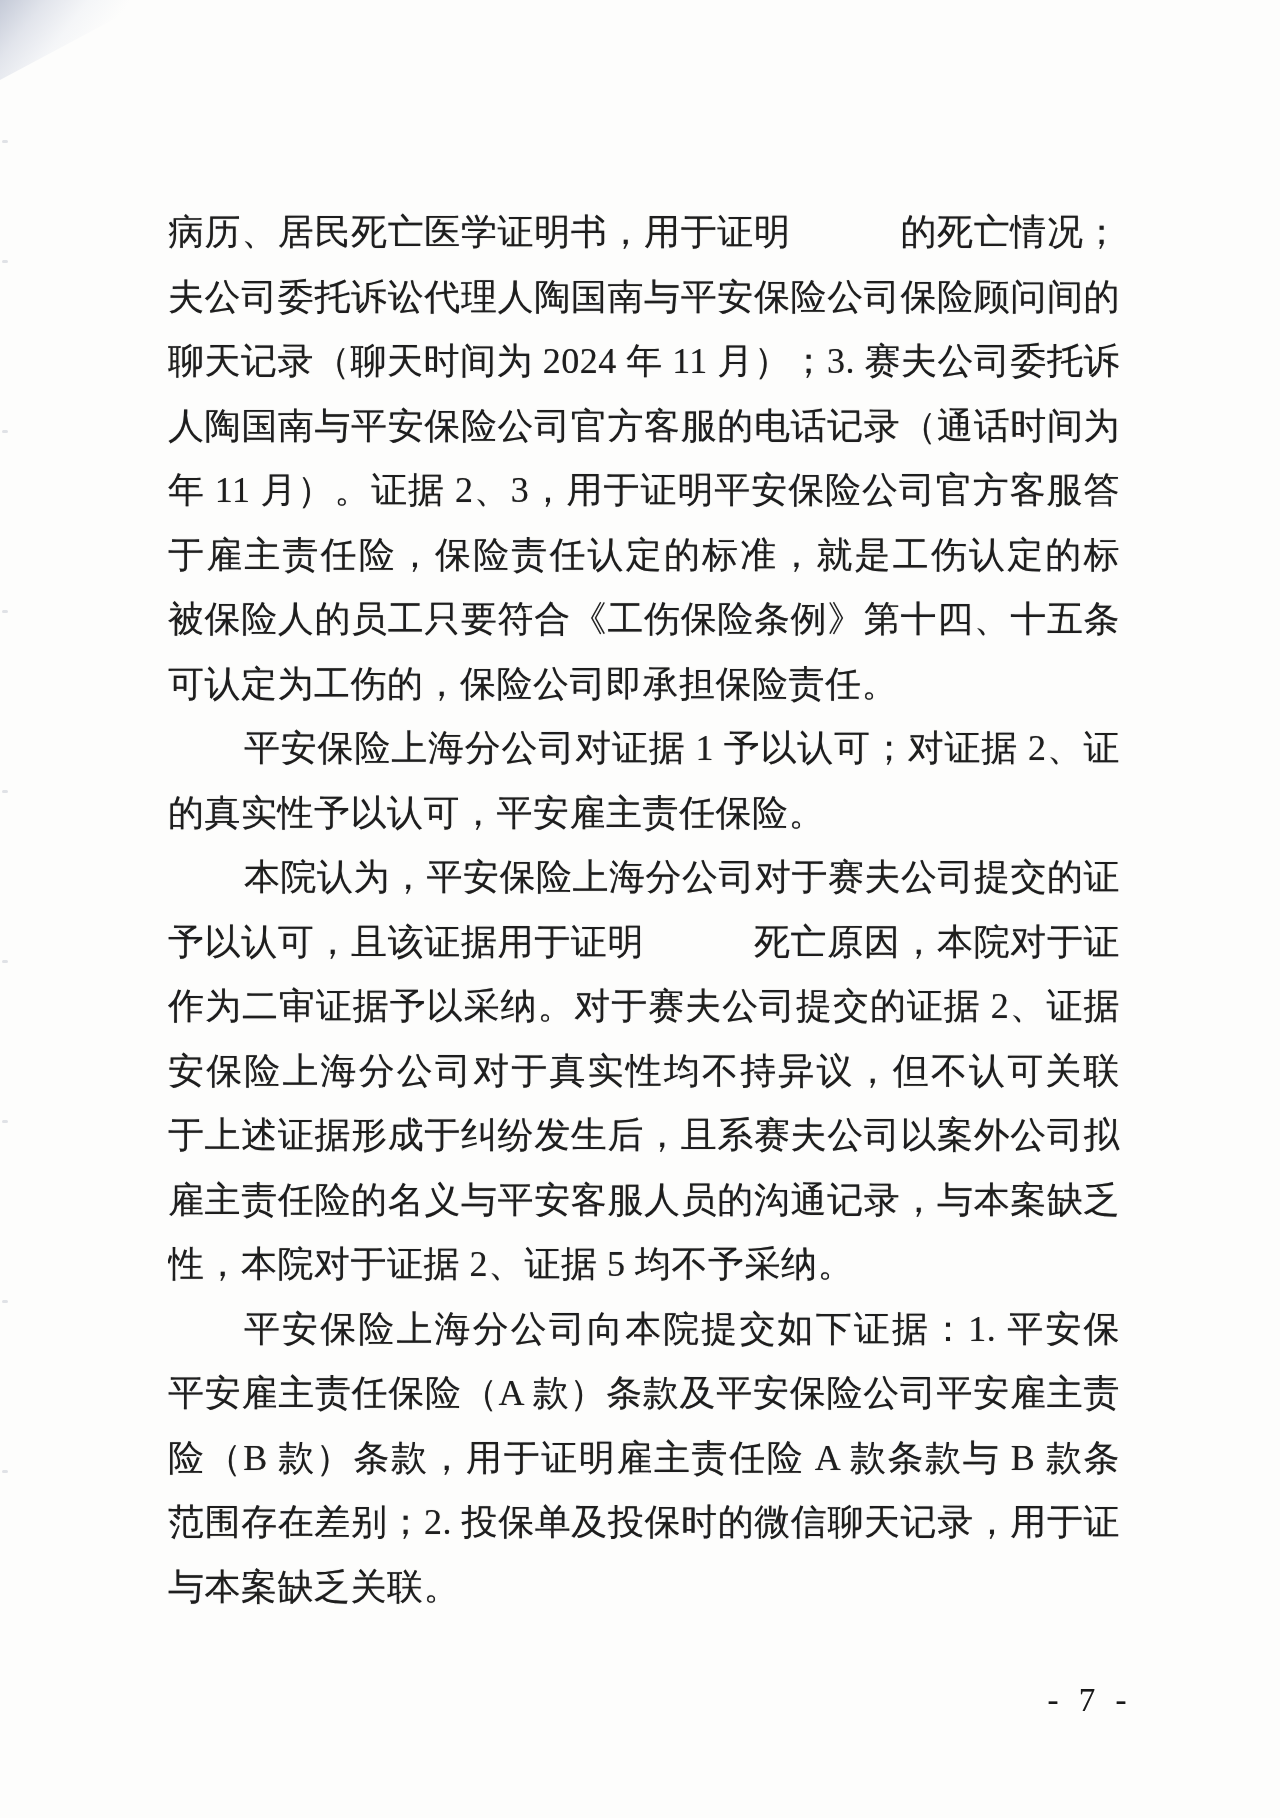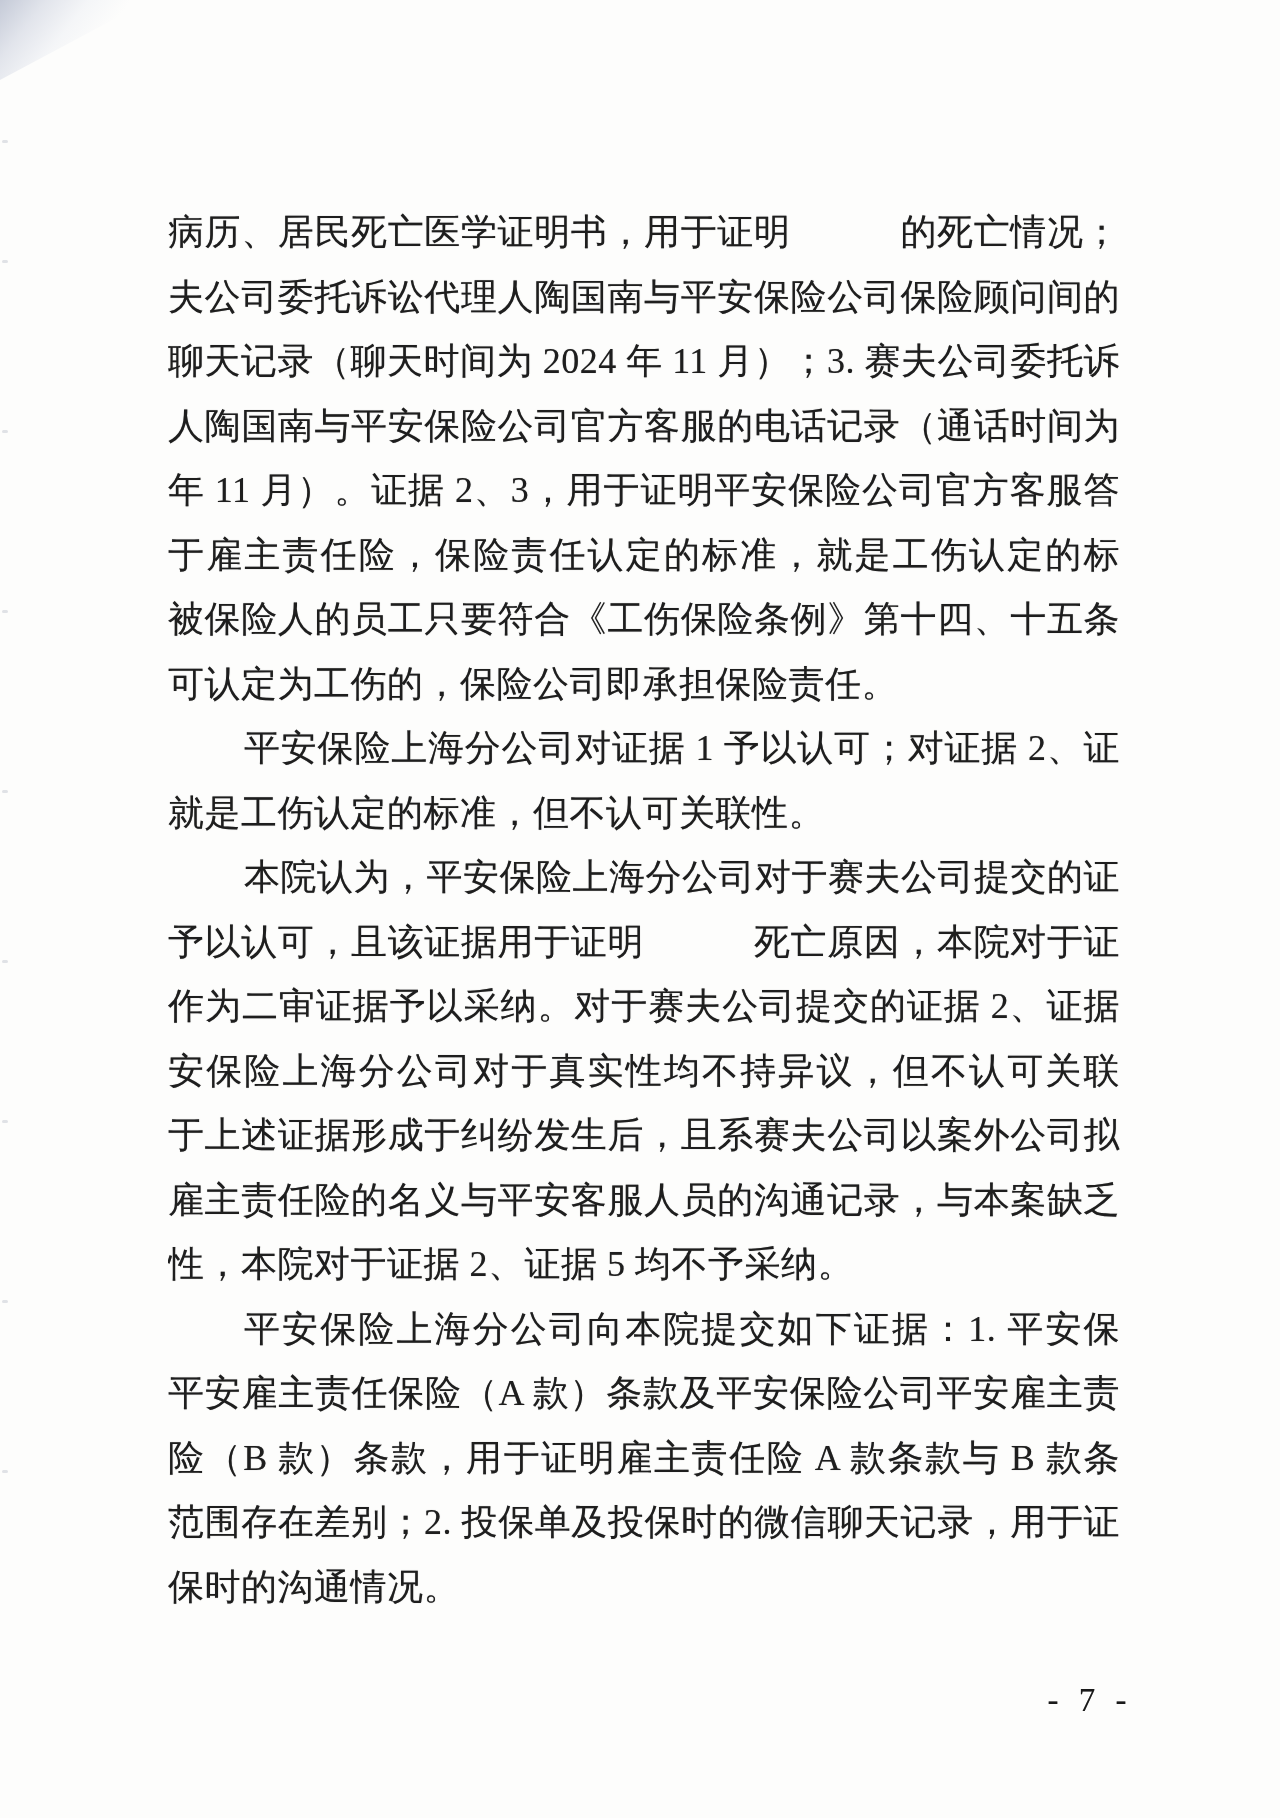--- a/index.html
+++ b/index.html
@@ -106,29 +106,29 @@
   <div class="text-block">
       <div class="line">病历、居民死亡医学证明书，用于证明　　　的死亡情况；2. 赛</div>
       <div class="line">夫公司委托诉讼代理人陶国南与平安保险公司保险顾问间的微信</div>
       <div class="line">聊天记录（聊天时间为 2024 年 11 月）；3. 赛夫公司委托诉讼代理</div>
       <div class="line">人陶国南与平安保险公司官方客服的电话记录（通话时间为 2024</div>
       <div class="line">年 11 月）。证据 2、3，用于证明平安保险公司官方客服答复，对</div>
       <div class="line">于雇主责任险，保险责任认定的标准，就是工伤认定的标准，即</div>
       <div class="line">被保险人的员工只要符合《工伤保险条例》第十四、十五条规定</div>
       <div class="line end">可认定为工伤的，保险公司即承担保险责任。</div>
       <div class="line indent">平安保险上海分公司对证据 1 予以认可；对证据 2、证据 3</div>
-      <div class="line end">就是工伤认定的标准，但不认可关联性。</div>
+      <div class="line end">的真实性予以认可，平安雇主责任保险。</div>
       <div class="line indent">本院认为，平安保险上海分公司对于赛夫公司提交的证据 1</div>
       <div class="line">予以认可，且该证据用于证明　　　死亡原因，本院对于证据 1</div>
       <div class="line">作为二审证据予以采纳。对于赛夫公司提交的证据 2、证据 3，平</div>
       <div class="line">安保险上海分公司对于真实性均不持异议，但不认可关联性。鉴</div>
       <div class="line">于上述证据形成于纠纷发生后，且系赛夫公司以案外公司拟投保</div>
       <div class="line">雇主责任险的名义与平安客服人员的沟通记录，与本案缺乏关联</div>
       <div class="line end">性，本院对于证据 2、证据 5 均不予采纳。</div>
       <div class="line indent">平安保险上海分公司向本院提交如下证据：1. 平安保险公司</div>
       <div class="line">平安雇主责任保险（A 款）条款及平安保险公司平安雇主责任保</div>
       <div class="line">险（B 款）条款，用于证明雇主责任险 A 款条款与 B 款条款承保</div>
       <div class="line">范围存在差别；2. 投保单及投保时的微信聊天记录，用于证明投</div>
-      <div class="line end">保时的沟通情况。</div>
+      <div class="line end">与本案缺乏关联。</div>
     </div>
 
   <div class="page-num">- 7 -</div>
 </div>
 
 </body></html>

